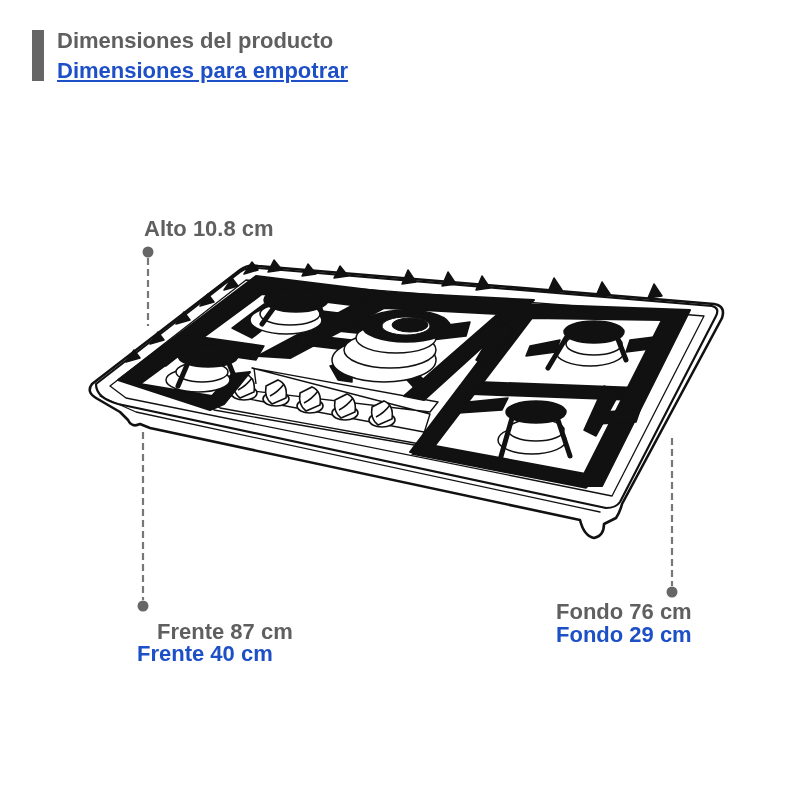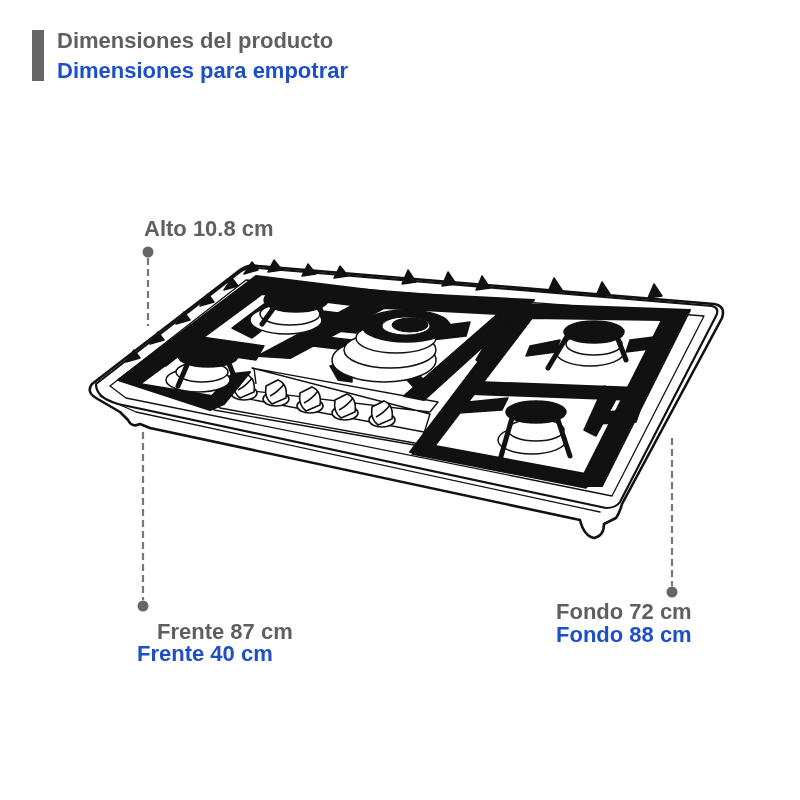--- a/index.html
+++ b/index.html
@@ -9,21 +9,21 @@
     .title-1 { position: absolute; left: 57px; top: 28px; font-size: 22px; font-weight: bold; line-height: 26px; white-space: nowrap; }
     .title-2 { position: absolute; left: 57px; top: 58px; font-size: 22px; font-weight: bold; line-height: 26px; white-space: nowrap; }
     .dim-label { position: absolute; font-size: 22px; font-weight: bold; line-height: 22px; white-space: nowrap; }
     .stage { position: absolute; left: 0; top: 0; width: 800px; height: 800px; }
   </style>
 </head>
 <body>
 
 <div class="title-bar" id="titleBar" style="background: rgb(102, 102, 102);"></div>
 <div class="title-1" id="t1" style="color: rgb(95, 95, 95);">Dimensiones del producto</div>
-<div class="title-2" id="t2" style="color: rgb(29, 79, 199);">Dimensiones para empotrar</div>
+<div class="title-2" id="t2" style="color: rgb(29, 79, 199); text-decoration: underline;">Dimensiones para empotrar</div>
 
 <svg class="stage" viewBox="0 0 800 800" width="800" height="800">
 
   <g stroke="#777" stroke-width="2.2" stroke-dasharray="7 4" fill="none">
     <line x1="148" y1="258" x2="148" y2="326"></line>
   </g>
   <circle cx="148" cy="252" r="5.5" fill="#666"></circle>
 
   <g stroke="#777" stroke-width="2.2" stroke-dasharray="7 4" fill="none">
     <line x1="143" y1="432" x2="143" y2="600"></line>
@@ -140,14 +140,14 @@
     <path d="M 190 358 L 178 386"></path>
       <path d="M 226 356 L 234 376"></path>
     <path d="M 278 302 L 262 324"></path>
       <path d="M 318 302 L 326 326"></path>
   </g>
 </svg>
 
 <div class="dim-label" id="hl" style="left: 144px; top: 218px; color: rgb(95, 95, 95);">Alto 10.8 cm</div>
 <div class="dim-label" id="wl1" style="left: 137px; top: 621px; color: rgb(95, 95, 95); margin-left: 20px;">Frente 87 cm</div>
 <div class="dim-label" id="wl2" style="left: 137px; top: 643px; color: rgb(29, 79, 199);">Frente 40 cm</div>
-<div class="dim-label" id="dl1" style="left: 556px; top: 601px; color: rgb(95, 95, 95);">Fondo 72 cm</div>
-<div class="dim-label" id="dl2" style="left: 556px; top: 624px; color: rgb(29, 79, 199);">Fondo 88 cm</div>
+<div class="dim-label" id="dl1" style="left: 556px; top: 601px; color: rgb(95, 95, 95);">Fondo 76 cm</div>
+<div class="dim-label" id="dl2" style="left: 556px; top: 624px; color: rgb(29, 79, 199);">Fondo 29 cm</div>
 
 </body></html>

